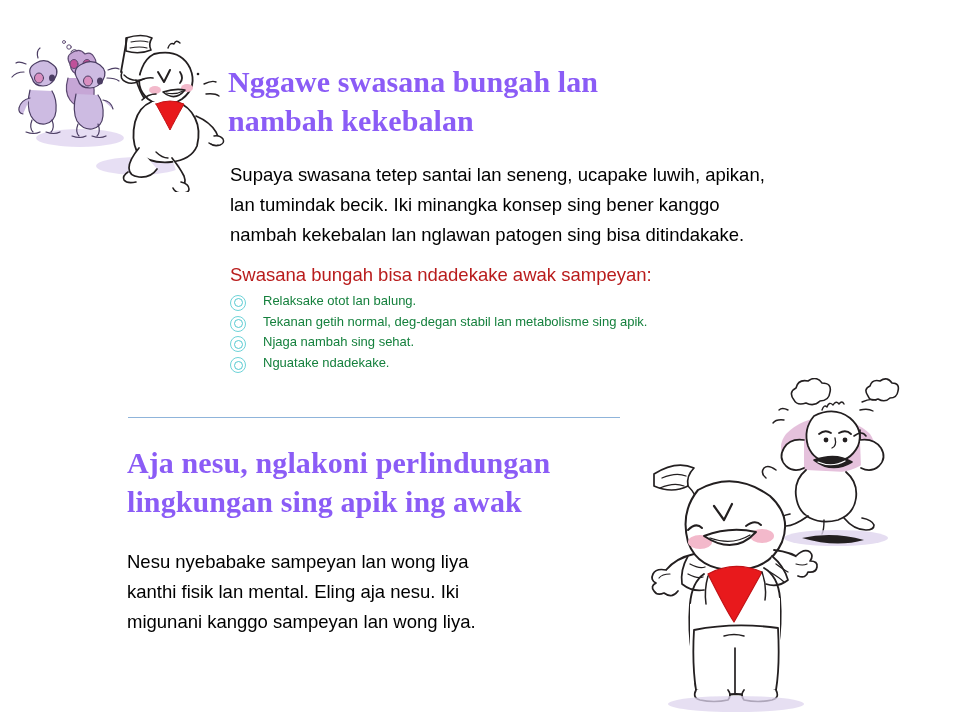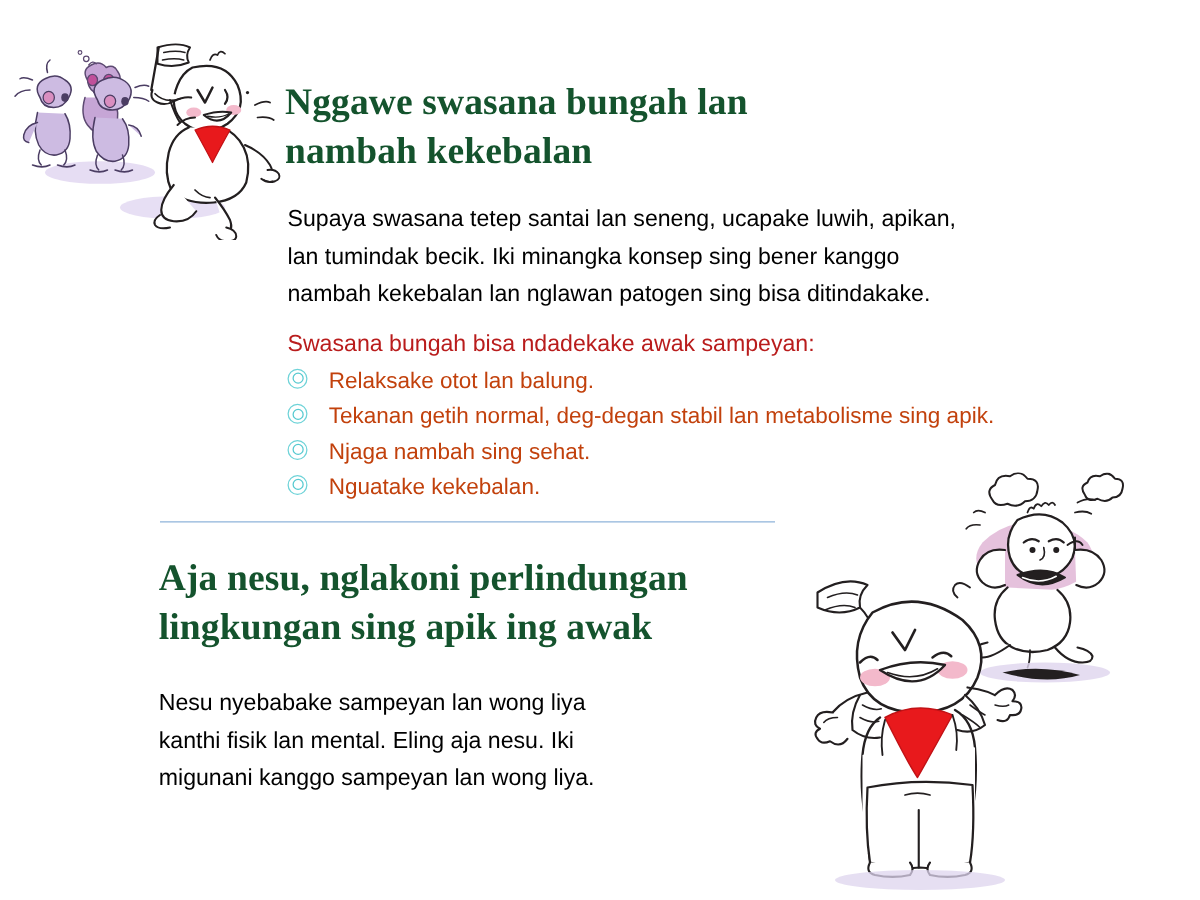--- a/index.html
+++ b/index.html
@@ -17,21 +17,21 @@
     height: 720px;
     background: #ffffff;
     overflow: hidden;
   }
 
   
   .heading {
     position: absolute;
     font-family: "Liberation Serif", "DejaVu Serif", serif;
     font-weight: bold;
-    color: #14532d;
+    color: #8b5cf6;
     line-height: 1.30;
     letter-spacing: 0.1px;
     white-space: pre-line;
   }
   #heading-1 {
     left: 228px;
     top: 62px;
     width: 520px;
     font-size: 30px;
   }
@@ -75,22 +75,22 @@
     margin: 0 0 2px 0;
   }
   ul.bullet-list {
     list-style: none;
     margin: 0;
     padding: 0;
   }
   ul.bullet-list li {
     position: relative;
     padding-left: 33px;
-    color: #c2410c;
-    font-size: 18px;
+    color: #15803d;
+    font-size: 13px;
     line-height: 1.52;
     margin: 0 0 1px 0;
   }
   .bullet-icon {
     position: absolute;
     left: 0;
     top: 4px;
     width: 18px;
     height: 18px;
     display: block;
@@ -265,21 +265,21 @@
           <span class="ring-outer"></span>
             <span class="ring-inner"></span>
         </span>
         <span>Njaga nambah sing sehat.</span>
       </li>
       <li>
         <span class="bullet-icon">
           <span class="ring-outer"></span>
             <span class="ring-inner"></span>
         </span>
-        <span>Nguatake kekebalan.</span>
+        <span>Nguatake ndadekake.</span>
       </li>
     </ul>
   </div>
 
   <div id="divider"></div>
 
   <div class="heading" id="heading-2">Aja nesu, nglakoni perlindungan
 lingkungan sing apik ing awak</div>
 
   <div class="body-text" id="para-2">Nesu nyebabake sampeyan lan wong liya

